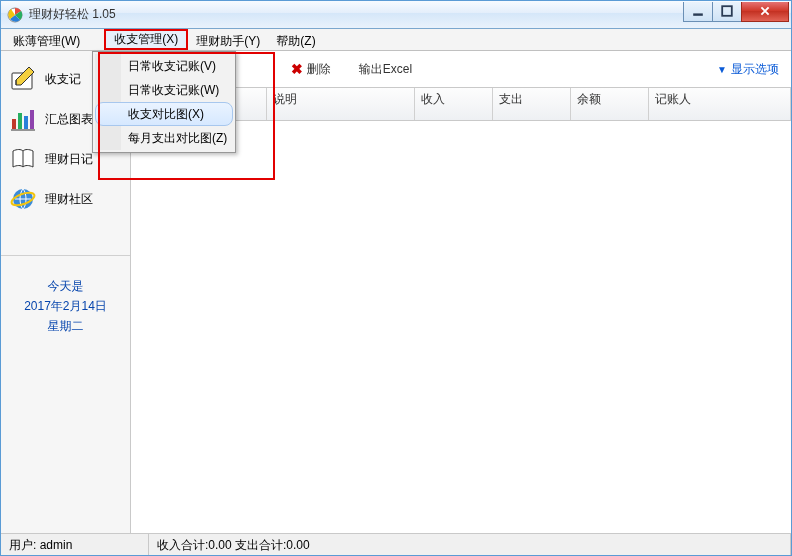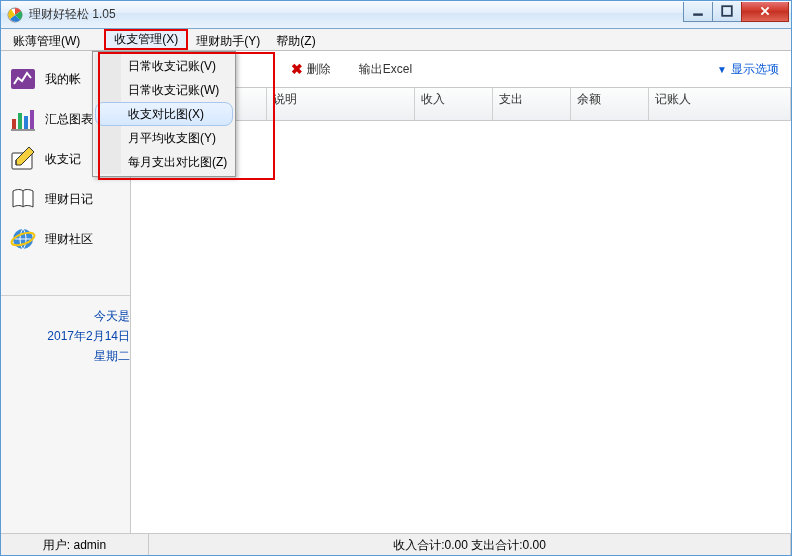--- a/index.html
+++ b/index.html
@@ -83,22 +83,22 @@
     display:flex;align-items:center;
     height:40px;
     padding: 0 8px;
     gap:8px;
     color:#000;
     cursor:pointer;
   }
   .side-item .icon { width:28px;height:28px;display:flex;align-items:center;justify-content:center;}
   .datebox {
     margin-top: 36px;
-    padding: 10px 0;
-    text-align:right;
+    padding: 20px 0;
+    text-align:center;
     color:#0645ad;
     line-height: 20px;
     border-top:1px solid #d0d0d0;
   }
   
   .main {
     flex:1; display:flex;flex-direction:column;position:relative;min-width:0;
   }
   .toolbar {
     height: 36px;
@@ -157,21 +157,20 @@
   
   .statusbar {
     height: 22px;
     background:#f0f0f0;
     border-top:1px solid #c9c9c9;
     display:flex;align-items:stretch;
   }
   .status-cell {
     border-right:1px solid #c9c9c9;
     padding:3px 8px;
-    text-align:center;
   }
   .status-cell:first-child { width:148px; }
   .status-cell:nth-child(2){ flex:1; }
   .summary-chart-icon svg, .side-item svg { display:block; }
 </style>
 </head>
 <body>
 
 <div class="window">
 
@@ -211,51 +210,42 @@
     <div class="menu-item">理财助手(Y)</div>
     <div class="menu-item">帮助(Z)</div>
   </div>
 
   <div class="content">
 
     <div class="sidebar">
       <div class="side-item">
         <span class="icon">
           <svg width="28" height="28" viewBox="0 0 28 28">
-              <rect x="2" y="4" width="24" height="20" rx="2" fill="#7d3c98"></rect>
-              <path d="M5 19l4-6 4 3 5-8 4 5" stroke="#fff" stroke-width="2" fill="none"></path>
+              <rect x="3" y="8" width="20" height="16" rx="1" fill="#fff" stroke="#333"></rect>
+              <path d="M20 2l5 5-13 13H7v-5z" fill="#f4d03f" stroke="#333"></path>
+              <path d="M7 20v-5l13-13" stroke="#333" fill="none"></path>
             </svg>
         </span>
-        <span>我的帐</span>
+        <span>收支记</span>
       </div>
       <div class="side-item">
         <span class="icon">
           <svg width="28" height="28" viewBox="0 0 28 28">
               <rect x="3" y="14" width="4" height="10" fill="#c0392b"></rect>
               <rect x="9" y="8" width="4" height="16" fill="#27ae60"></rect>
               <rect x="15" y="11" width="4" height="13" fill="#2980d9"></rect>
               <rect x="21" y="5" width="4" height="19" fill="#8e44ad"></rect>
               <path d="M2 25h24" stroke="#333"></path>
             </svg>
         </span>
         <span>汇总图表</span>
       </div>
       <div class="side-item">
         <span class="icon">
           <svg width="28" height="28" viewBox="0 0 28 28">
-              <rect x="3" y="8" width="20" height="16" rx="1" fill="#fff" stroke="#333"></rect>
-              <path d="M20 2l5 5-13 13H7v-5z" fill="#f4d03f" stroke="#333"></path>
-              <path d="M7 20v-5l13-13" stroke="#333" fill="none"></path>
-            </svg>
-        </span>
-        <span>收支记</span>
-      </div>
-      <div class="side-item">
-        <span class="icon">
-          <svg width="28" height="28" viewBox="0 0 28 28">
               <path d="M4 6c4-2 8-2 10 0 2-2 6-2 10 0v16c-4-2-8-2-10 0-2-2-6-2-10 0z" fill="#fff" stroke="#333"></path>
               <path d="M14 6v16" stroke="#333"></path>
             </svg>
         </span>
         <span>理财日记</span>
       </div>
       <div class="side-item">
         <span class="icon">
           <svg width="28" height="28" viewBox="0 0 28 28">
               <circle cx="14" cy="14" r="10" fill="#3b8bd8"></circle>
@@ -304,19 +294,18 @@
   <div class="statusbar">
     <div class="status-cell">用户: admin</div>
     <div class="status-cell">收入合计:0.00 支出合计:0.00</div>
   </div>
 
   <div class="dropdown">
     <div class="iconcol"></div>
     <div class="dd-item">日常收支记账(V)</div>
     <div class="dd-item">日常收支记账(W)</div>
     <div class="dd-item highlight">收支对比图(X)</div>
-    <div class="dd-item">月平均收支图(Y)</div>
     <div class="dd-item">每月支出对比图(Z)</div>
   </div>
 
   <div class="redbox-menu" style="top:51px;left:97px;width:177px;height:128px"></div>
 
 </div>
 
 </body></html>

